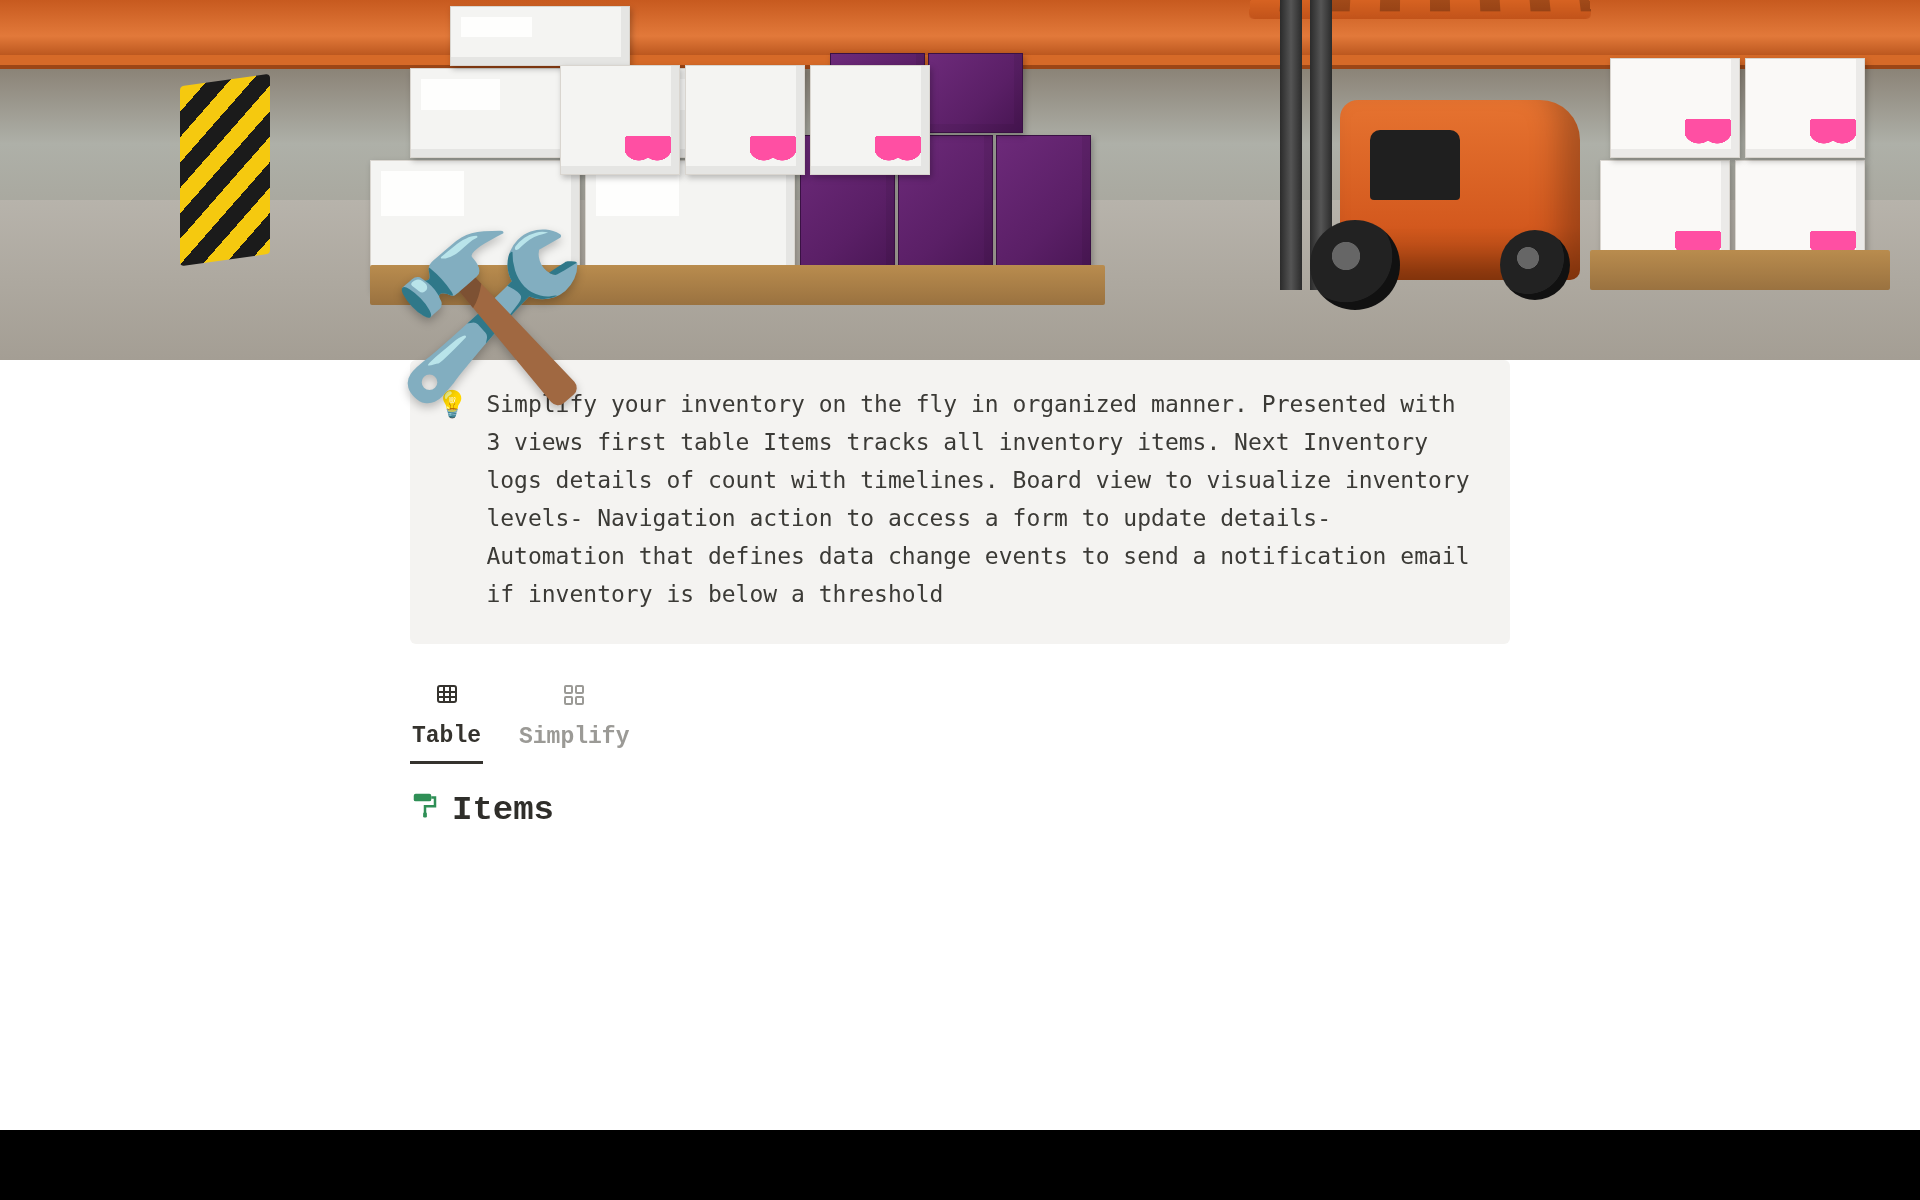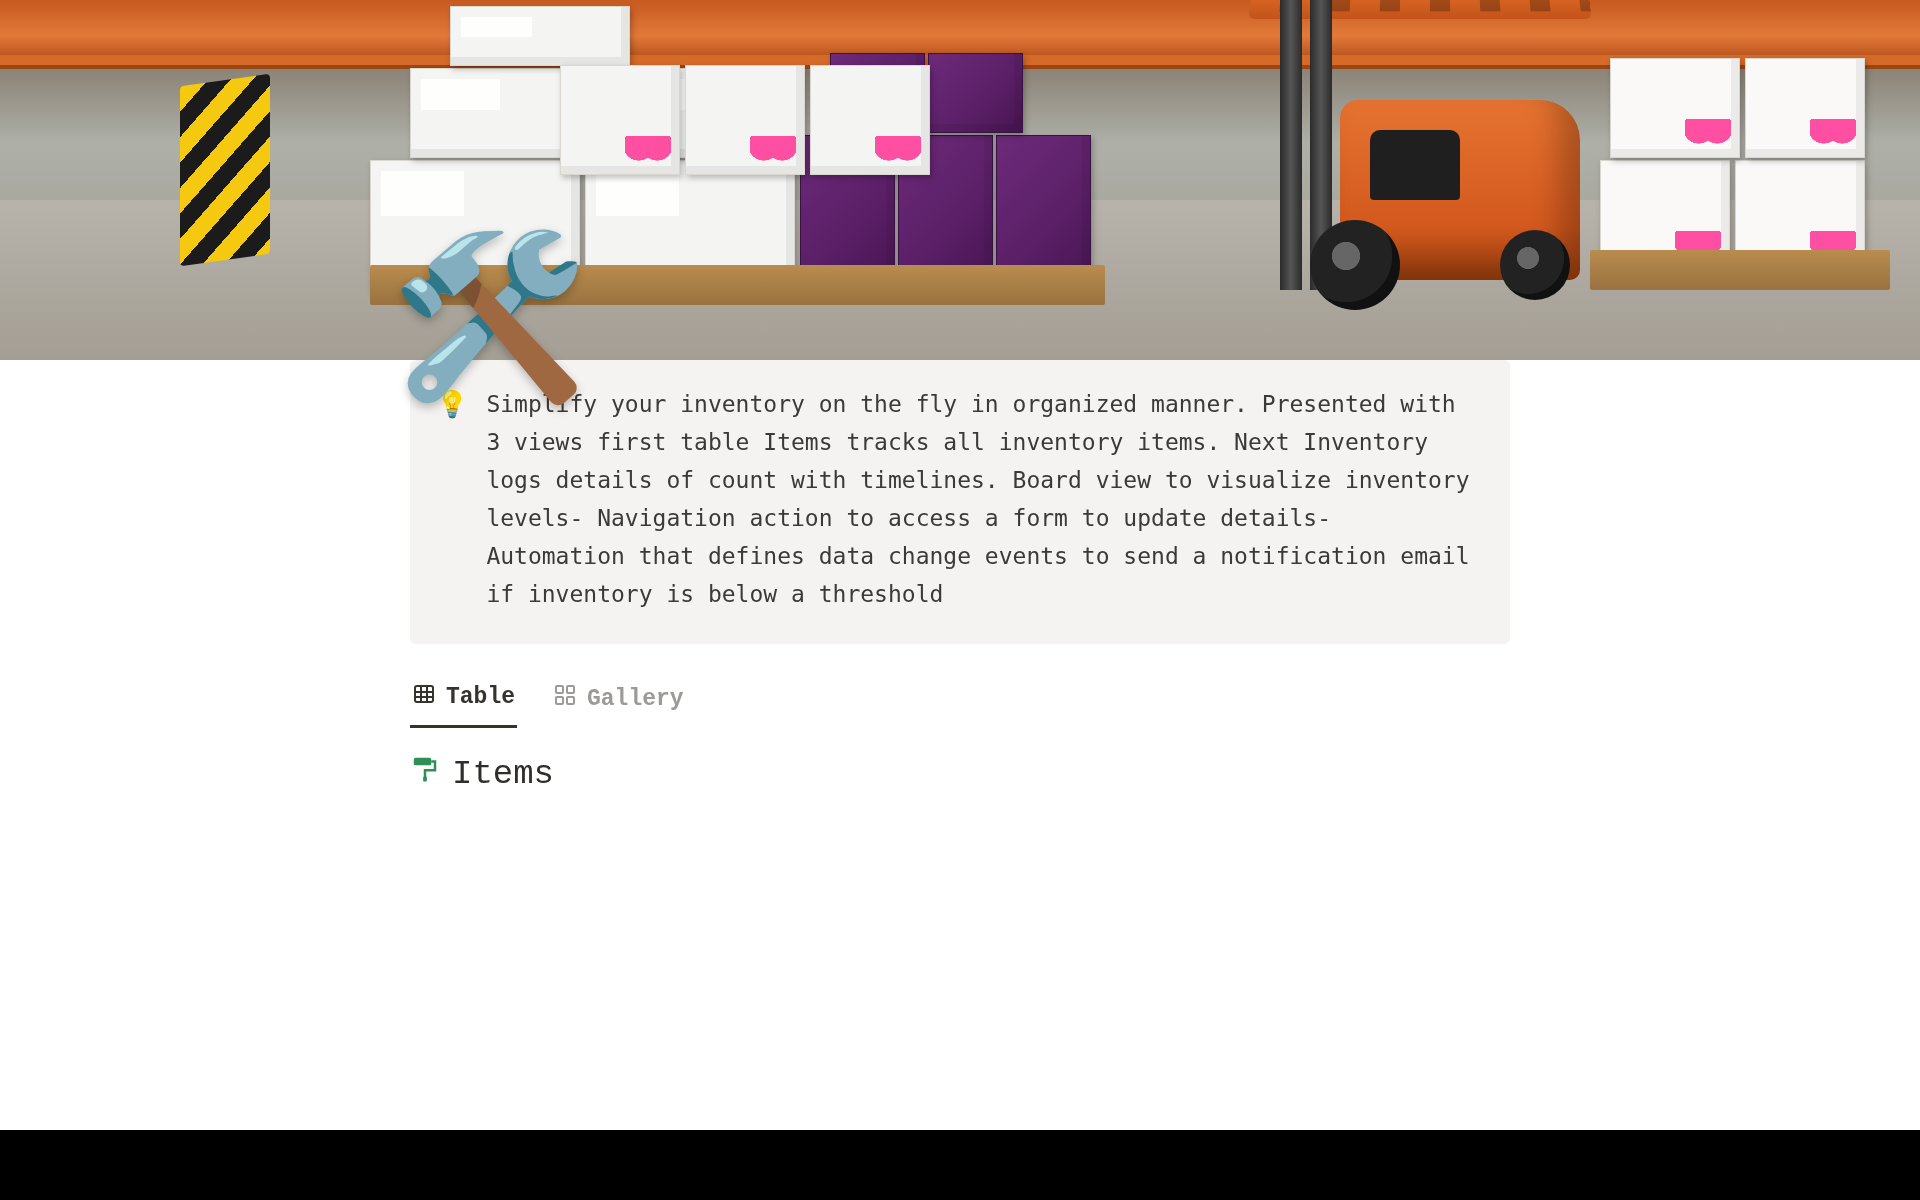--- a/index.html
+++ b/index.html
@@ -152,32 +152,33 @@
     margin-top: 30px;
     align-items: center;
     font-size: 23px;
   }
   .tab {
     display:flex; align-items:center; gap:10px;
     padding: 8px 2px 12px 2px;
     cursor:pointer;
     color:#9b9a96;
     font-weight:600;
+    flex-direction:column;
   }
   .tab.active {
     color:#35332e;
     border-bottom: 3px solid #35332e;
   }
   .tab svg { width:24px; height:24px; }
 
   .db-title {
     display:flex; align-items:center; gap:12px;
     margin-top: 26px;
     font-size: 34px;
-    font-weight:400;
+    font-weight:700;
     color:#2f2e2a;
   }
   .db-title .roller-icon svg { width:30px; height:30px; }
 
   
   .bottom-strip {
     position:fixed; left:0; right:0; bottom:0; height:70px; background:#000;
   }
 </style>
 </head>
@@ -281,21 +282,21 @@
     </div>
     <div class="tab">
       <span>
         <svg viewBox="0 0 24 24" fill="none" stroke="#9b9a96" stroke-width="2">
           <rect x="3" y="3" width="7" height="7" rx="1"></rect>
           <rect x="14" y="3" width="7" height="7" rx="1"></rect>
           <rect x="3" y="14" width="7" height="7" rx="1"></rect>
           <rect x="14" y="14" width="7" height="7" rx="1"></rect>
         </svg>
       </span>
-      <span>Gallery</span>
+      <span>Simplify</span>
     </div>
   </div>
 
   <div class="db-title">
     <span class="roller-icon">
       <svg viewBox="0 0 24 24" fill="none">
         <rect x="3" y="3" width="14" height="6" rx="1.5" fill="#2f8f56"></rect>
         <path d="M17 6 h3 v7 h-8 v6" stroke="#2f8f56" stroke-width="2" fill="none"></path>
         <rect x="10.5" y="18" width="3" height="4" rx="1" fill="#2f8f56"></rect>
       </svg>

